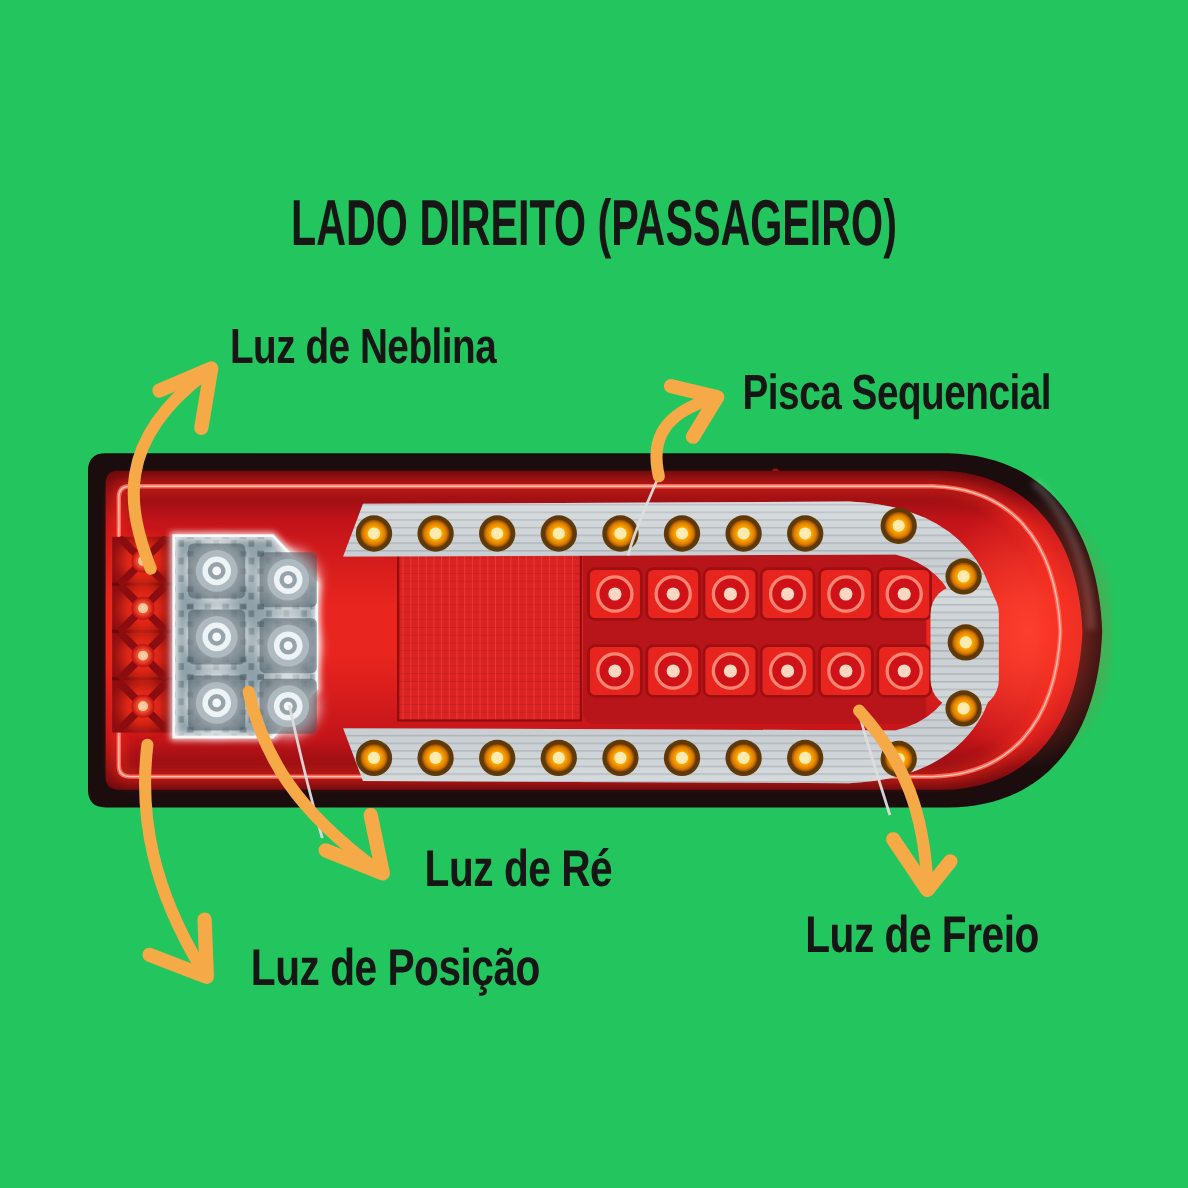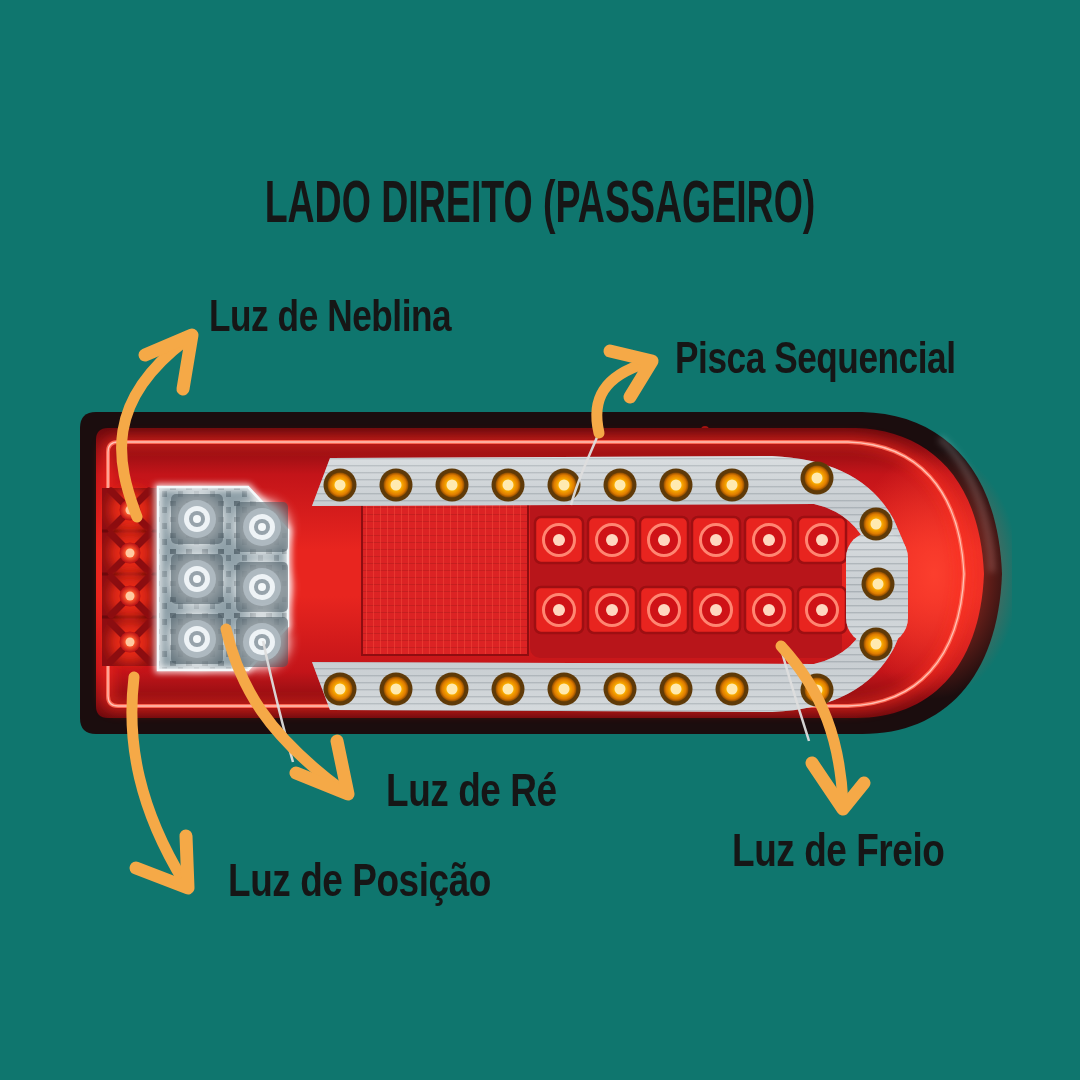--- a/index.html
+++ b/index.html
@@ -1,18 +1,18 @@
 <!DOCTYPE html>
 <html><head>
 <meta charset="utf-8">
 <style>
   html,body{margin:0;padding:0;background:#ffffff;}
   .canvas{
     position:relative;width:1080px;height:1080px;overflow:hidden;
-    background:#0f766e;font-family:"Liberation Sans",sans-serif;
+    background:#22c55e;font-family:"Liberation Sans",sans-serif;
   }
   .title{
     position:absolute;left:540px;top:168px;white-space:nowrap;
     font-size:50px;font-weight:bold;color:#161616;letter-spacing:0px;
     transform:translateX(-50%) scale(0.75,1.18);transform-origin:center top;
   }
   .label{
     position:absolute;white-space:nowrap;font-weight:bold;color:#161616;
     font-size:40px;transform:scale(0.88,1.12);transform-origin:left top;
     letter-spacing:-0.5px;

